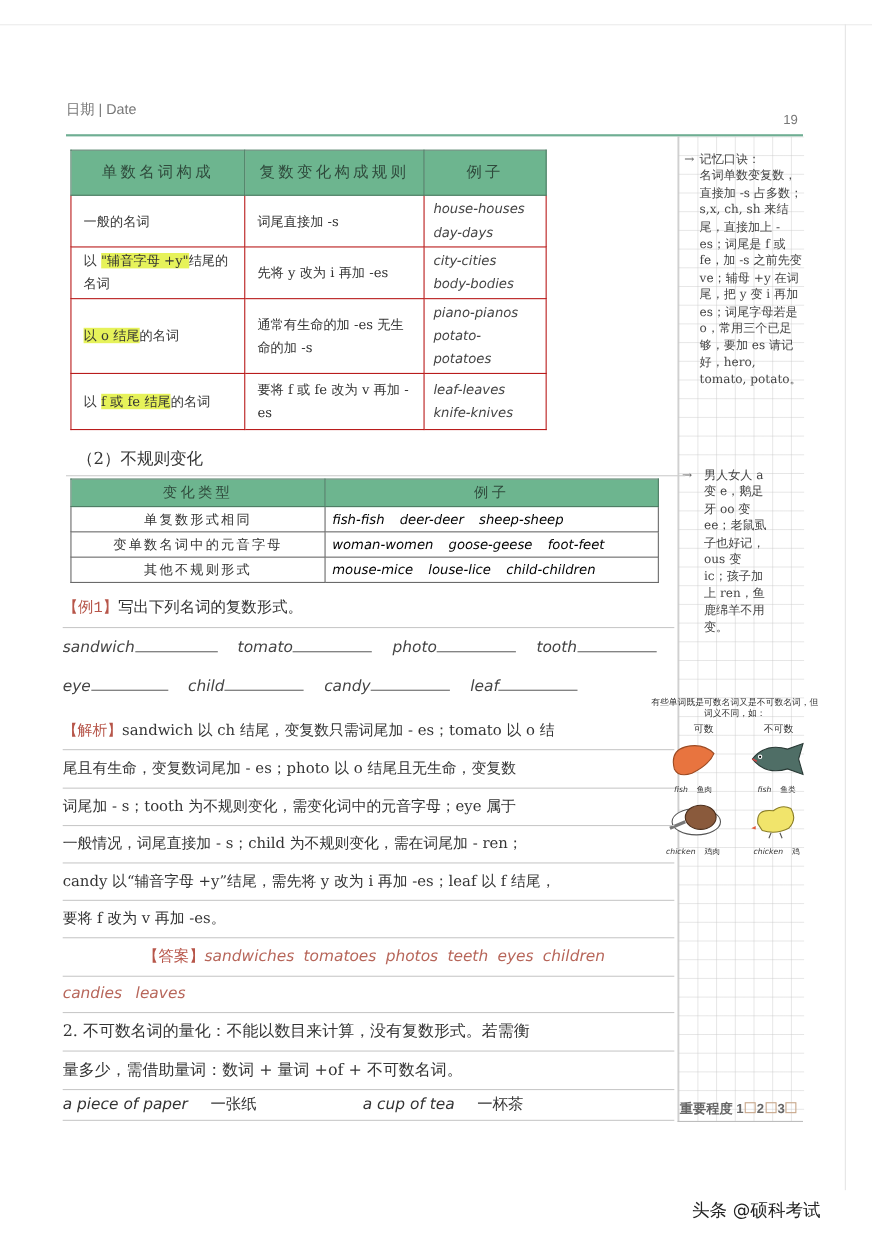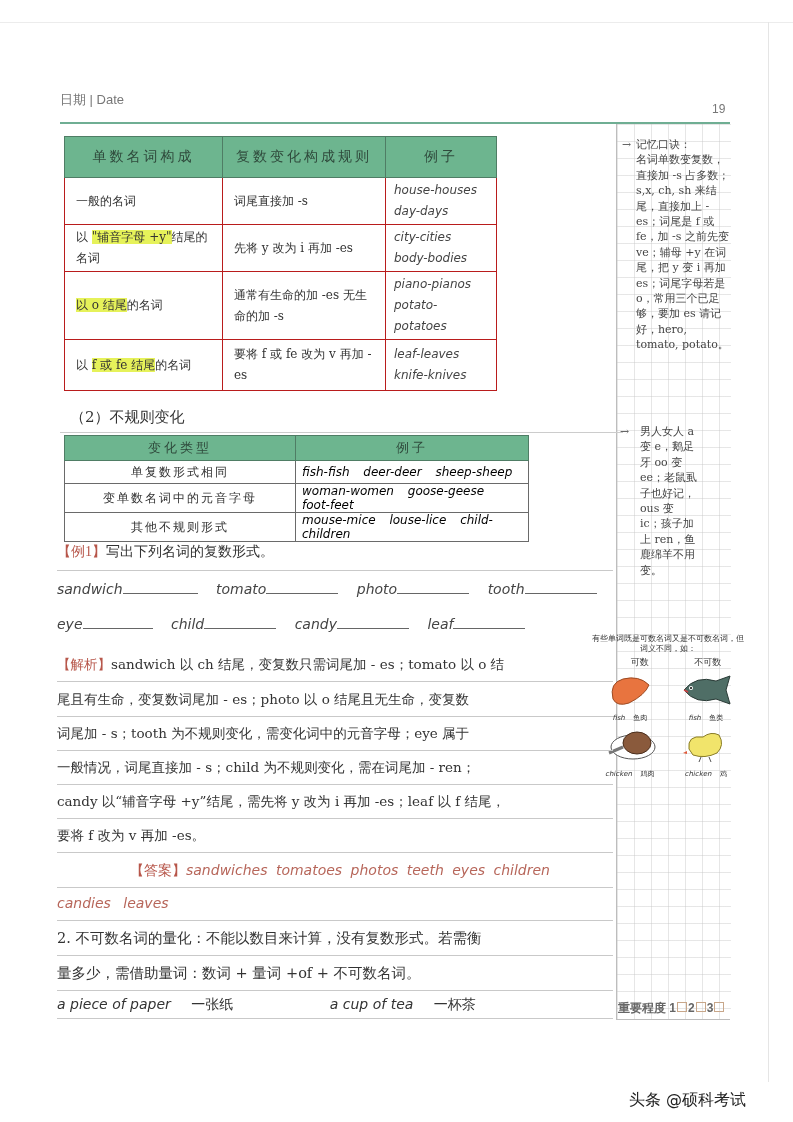--- a/index.html
+++ b/index.html
@@ -45,29 +45,29 @@
   .t1 td { border:1px solid #b91c1c; font-family:"DejaVu Serif", serif; font-size:12px; color:#333; padding:2px 11px; line-height:21px; vertical-align:middle; }
   .t1 td.ex { font-family:"DejaVu Sans", sans-serif; font-style:italic; font-size:12px; color:#444; padding-left:8px; }
   .t1 tr.r1 td { height:38px; }
   .t1 tr.r2 td { height:42px; }
   .t1 tr.r3 td { height:42px; }
   .t1 tr.r4 td { height:46px; }
   .t1 tr.r5 td { height:46px; }
   .hl { background:#e6f25a; }
 
   .sec2 { position:absolute; left:60px; top:408px; width:553px; border-bottom:1px solid #ccc; font-family:"DejaVu Serif", serif; font-size:15px; color:#333; padding-left:10px; height:24px; }
-  .t2 { left:64px; top:435px; width:465px; }
+  .t2 { left:64px; top:435px; width:535px; }
   .t2 th { background:#6db58f; height:22px; font-family:"DejaVu Serif", serif; font-weight:normal; font-size:13px; color:#2f4a3c; letter-spacing:3px; border:1px solid #4f7d65; }
   .t2 td { border:1px solid #6a6a6a; height:22px; font-size:12px; padding:0 6px; }
   .t2 td.type { font-family:"DejaVu Serif", serif; text-align:center; letter-spacing:2px; color:#333; }
   .t2 td.ex { font-family:"DejaVu Sans", sans-serif; font-style:italic; color:#000000; word-spacing:10px; }
 
   
   .line { position:absolute; left:57px; width:556px; border-bottom:1px solid #c9c9c9; font-size:14px; color:#333; white-space:nowrap; }
-  .ex-title { top:543px; height:27px; font-family:Liberation Serif, serif; }
+  .ex-title { top:543px; height:27px; font-family:Liberation Mono, monospace; }
   .bracket { color:#b7564a; }
   .q-row { font-family:"DejaVu Sans", sans-serif; font-style:italic; font-size:14px; color:#444; }
   .blank { display:inline-block; border-bottom:1px solid #666; vertical-align:baseline; height:1px; }
   .ana { font-family:"DejaVu Serif", serif; font-size:14px; color:#333; height:34px; line-height:34px; }
   .ana i { font-family:"DejaVu Sans", sans-serif; }
   .answer { color:#b7665a; font-family:"DejaVu Sans", sans-serif; font-style:italic; font-size:14px; }
   .answer .bracket { font-style:normal; font-family:"DejaVu Serif", serif; }
 
   .watermark { position:absolute; left:629px; top:1090px; font-family:"DejaVu Sans", sans-serif; font-size:16px; color:#222; text-shadow:0 0 2px #fff, 0 0 2px #fff; }
 </style>

